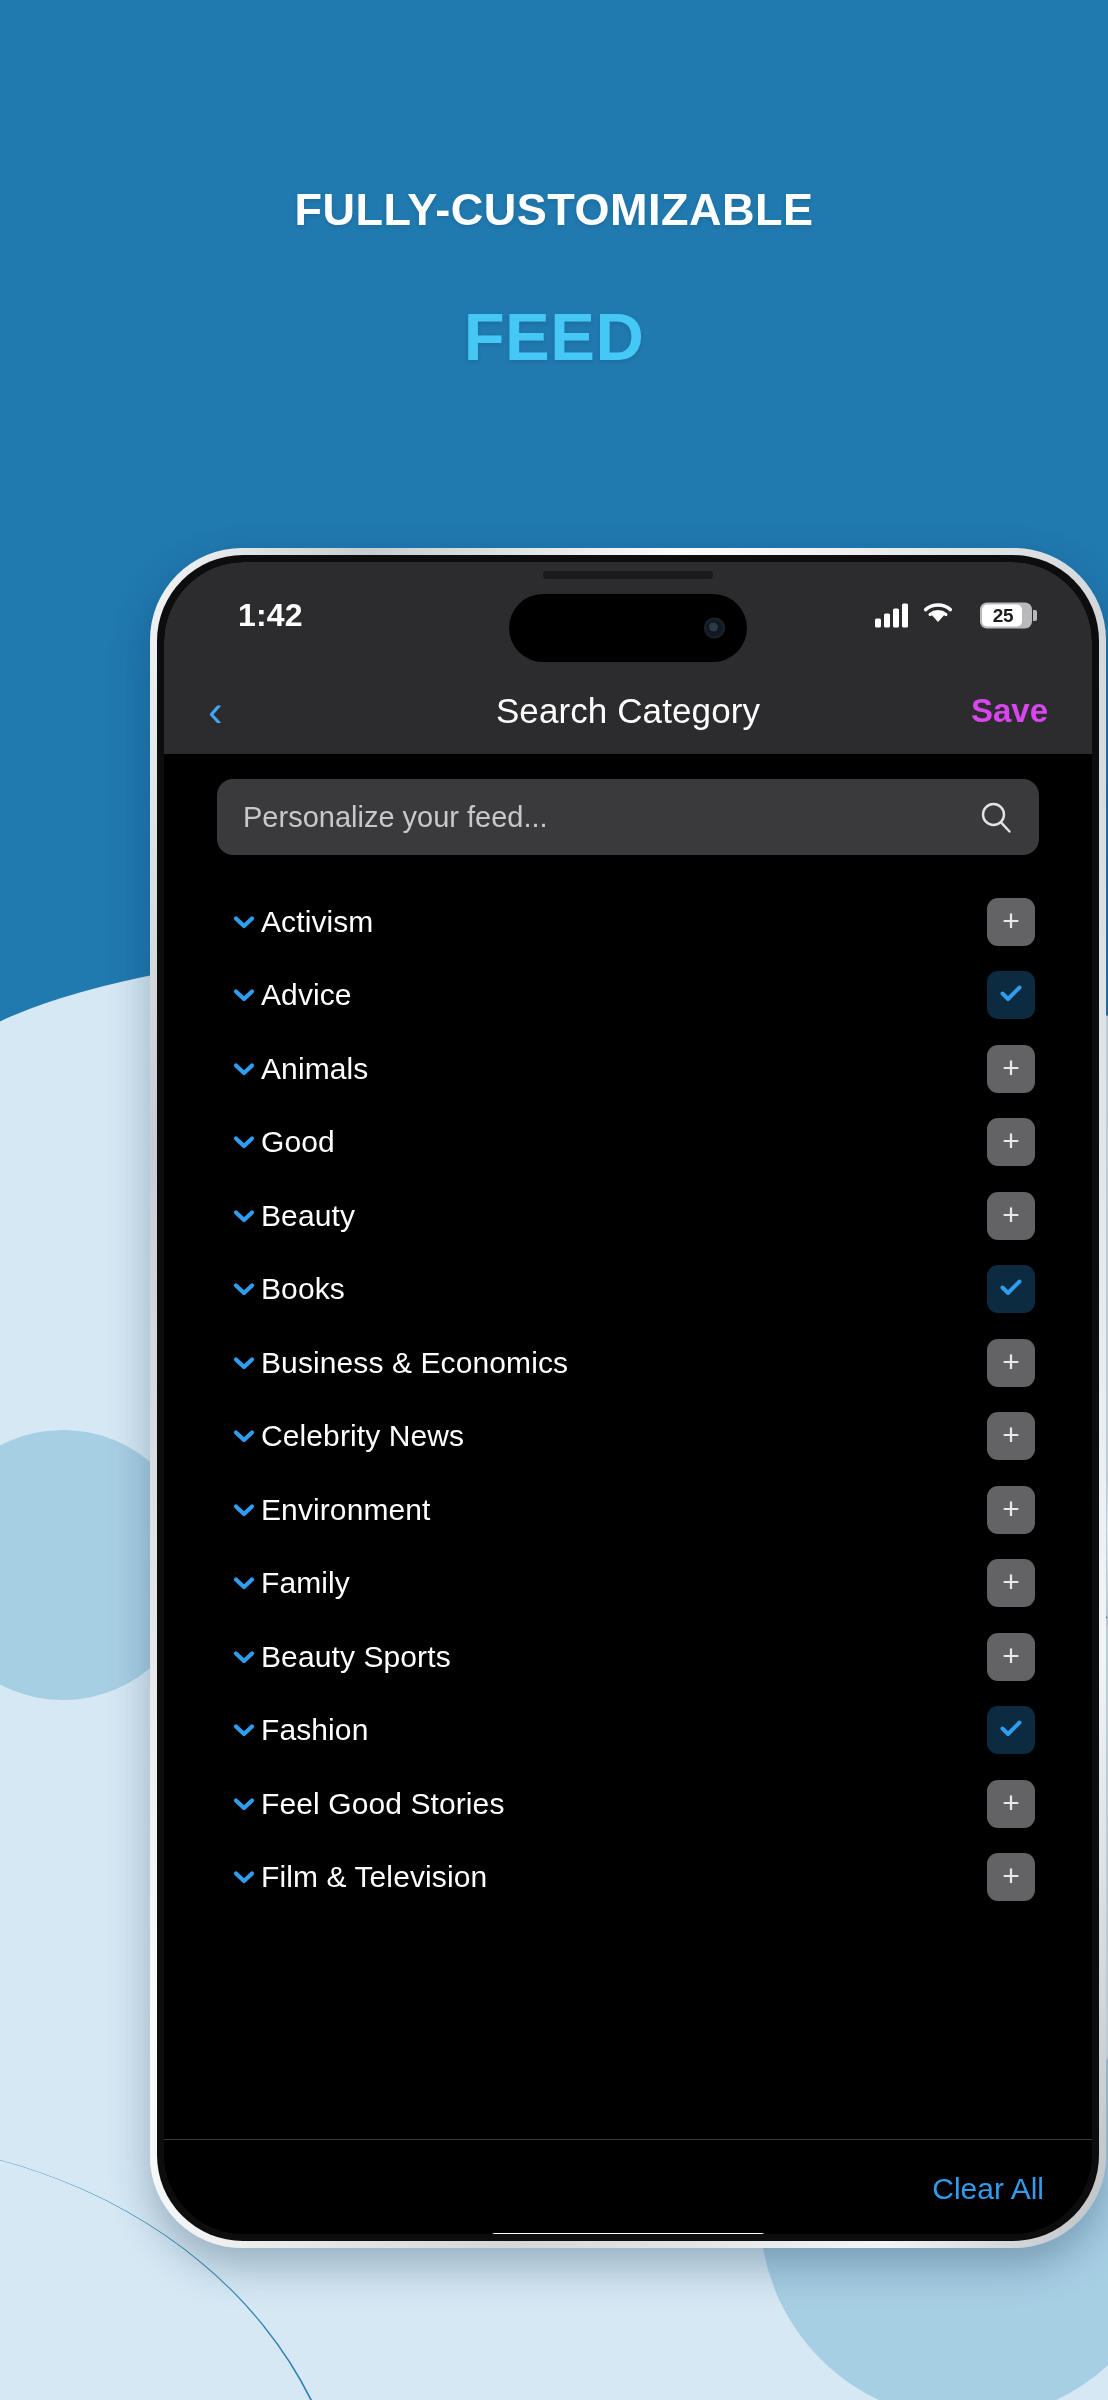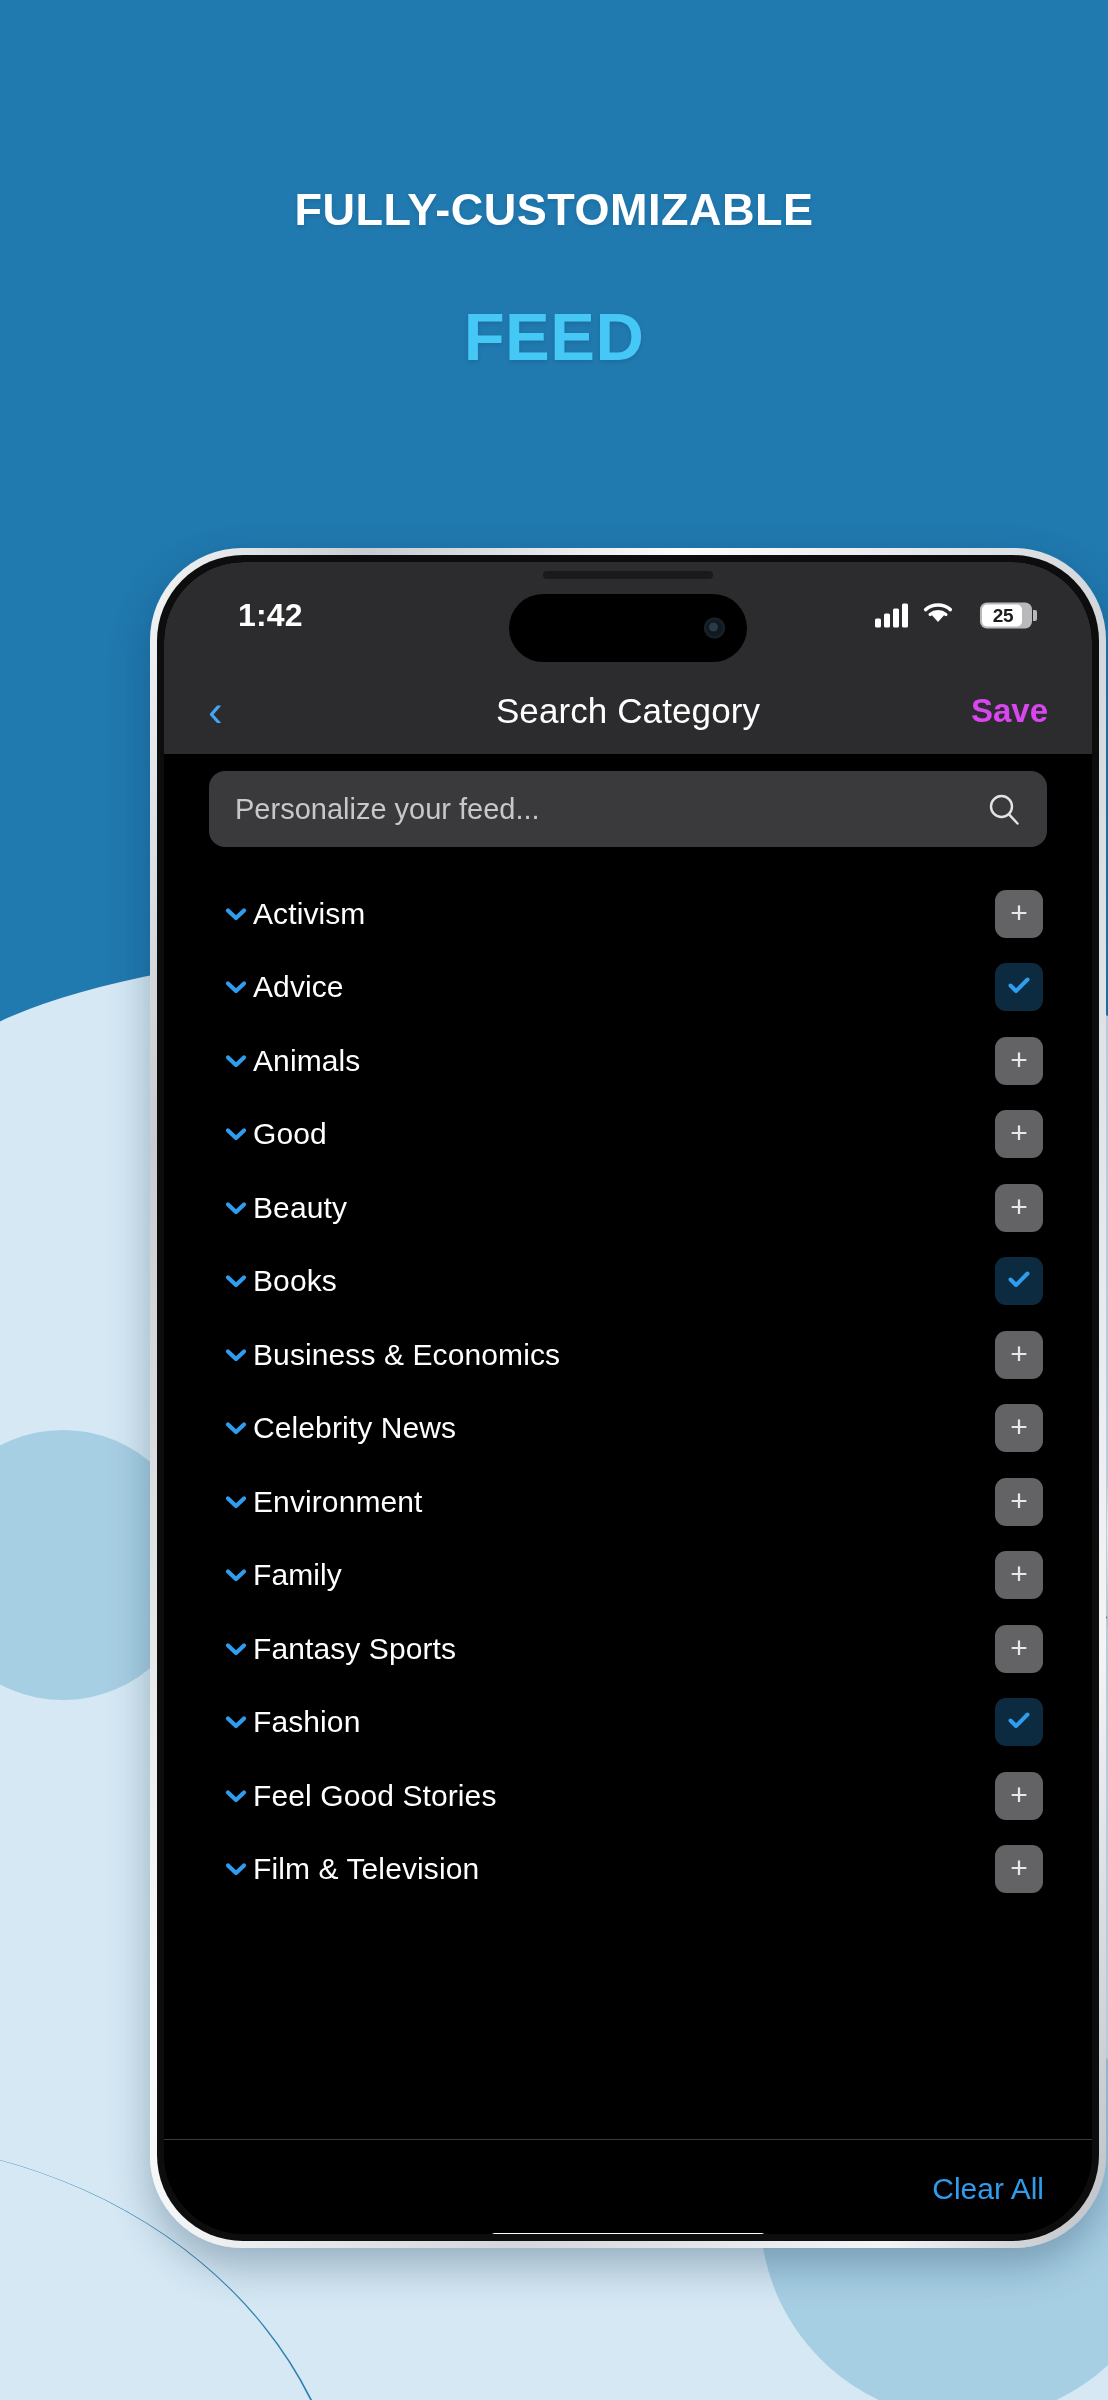--- a/index.html
+++ b/index.html
@@ -217,21 +217,21 @@
     transform: translateY(-50%);
     color: #d946ef; font-size: 33px; font-weight: 700;
     cursor: pointer;
   }
 
   
   .app-body {
     position: relative;
     background: #000;
     height: 1385px;
-    padding: 0;
+    padding: 8px;
   }
   .search-wrap {
     padding: 17px 45px 0 45px;
   }
   .search-box {
     position: relative;
     height: 76px;
     border-radius: 16px;
     background: #3a3a3c;
     display: flex; align-items: center;
@@ -492,21 +492,21 @@
                 <span class="toggle off">
                   <span class="plus-glyph">+</span>
                 </span>
               </div>
               <div class="cat-row">
                 <span class="chev">
                   <svg width="30" height="30" viewBox="0 0 30 30">
                     <path d="M7 11.5 L15 19 L23 11.5" stroke="#2f9ced" stroke-width="4.2" fill="none" stroke-linecap="round" stroke-linejoin="round"></path>
                   </svg>
                 </span>
-                <span class="cat-label">Fantasy Sports</span>
+                <span class="cat-label">Beauty Sports</span>
                 <span class="toggle off">
                   <span class="plus-glyph">+</span>
                 </span>
               </div>
               <div class="cat-row">
                 <span class="chev">
                   <svg width="30" height="30" viewBox="0 0 30 30">
                     <path d="M7 11.5 L15 19 L23 11.5" stroke="#2f9ced" stroke-width="4.2" fill="none" stroke-linecap="round" stroke-linejoin="round"></path>
                   </svg>
                 </span>

